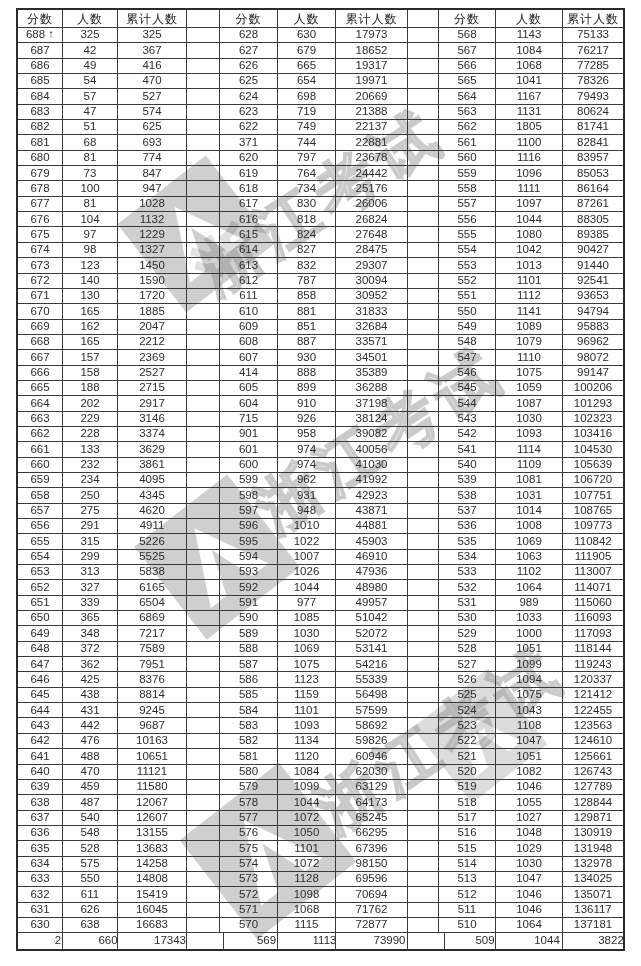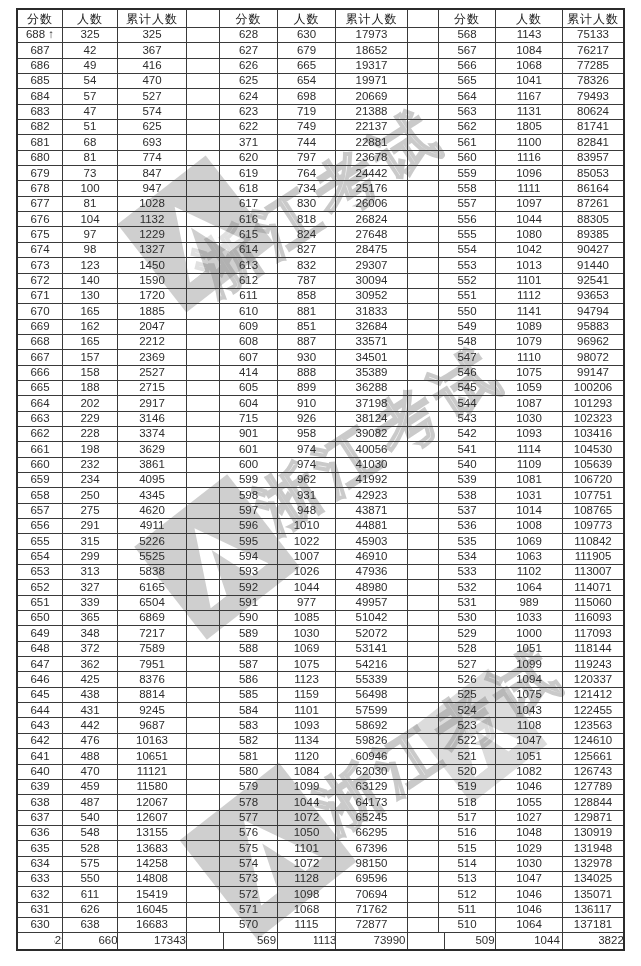--- a/index.html
+++ b/index.html
@@ -402,21 +402,21 @@
     <div class="cell">3374</div>
     <div class="cell"></div>
     <div class="cell">901</div>
     <div class="cell">958</div>
     <div class="cell">39082</div>
     <div class="cell"></div>
     <div class="cell">542</div>
     <div class="cell">1093</div>
     <div class="cell">103416</div>
     <div class="cell">661</div>
-    <div class="cell">198</div>
+    <div class="cell">133</div>
     <div class="cell">3629</div>
     <div class="cell"></div>
     <div class="cell">601</div>
     <div class="cell">974</div>
     <div class="cell">40056</div>
     <div class="cell"></div>
     <div class="cell">541</div>
     <div class="cell">1114</div>
     <div class="cell">104530</div>
     <div class="cell">660</div>

